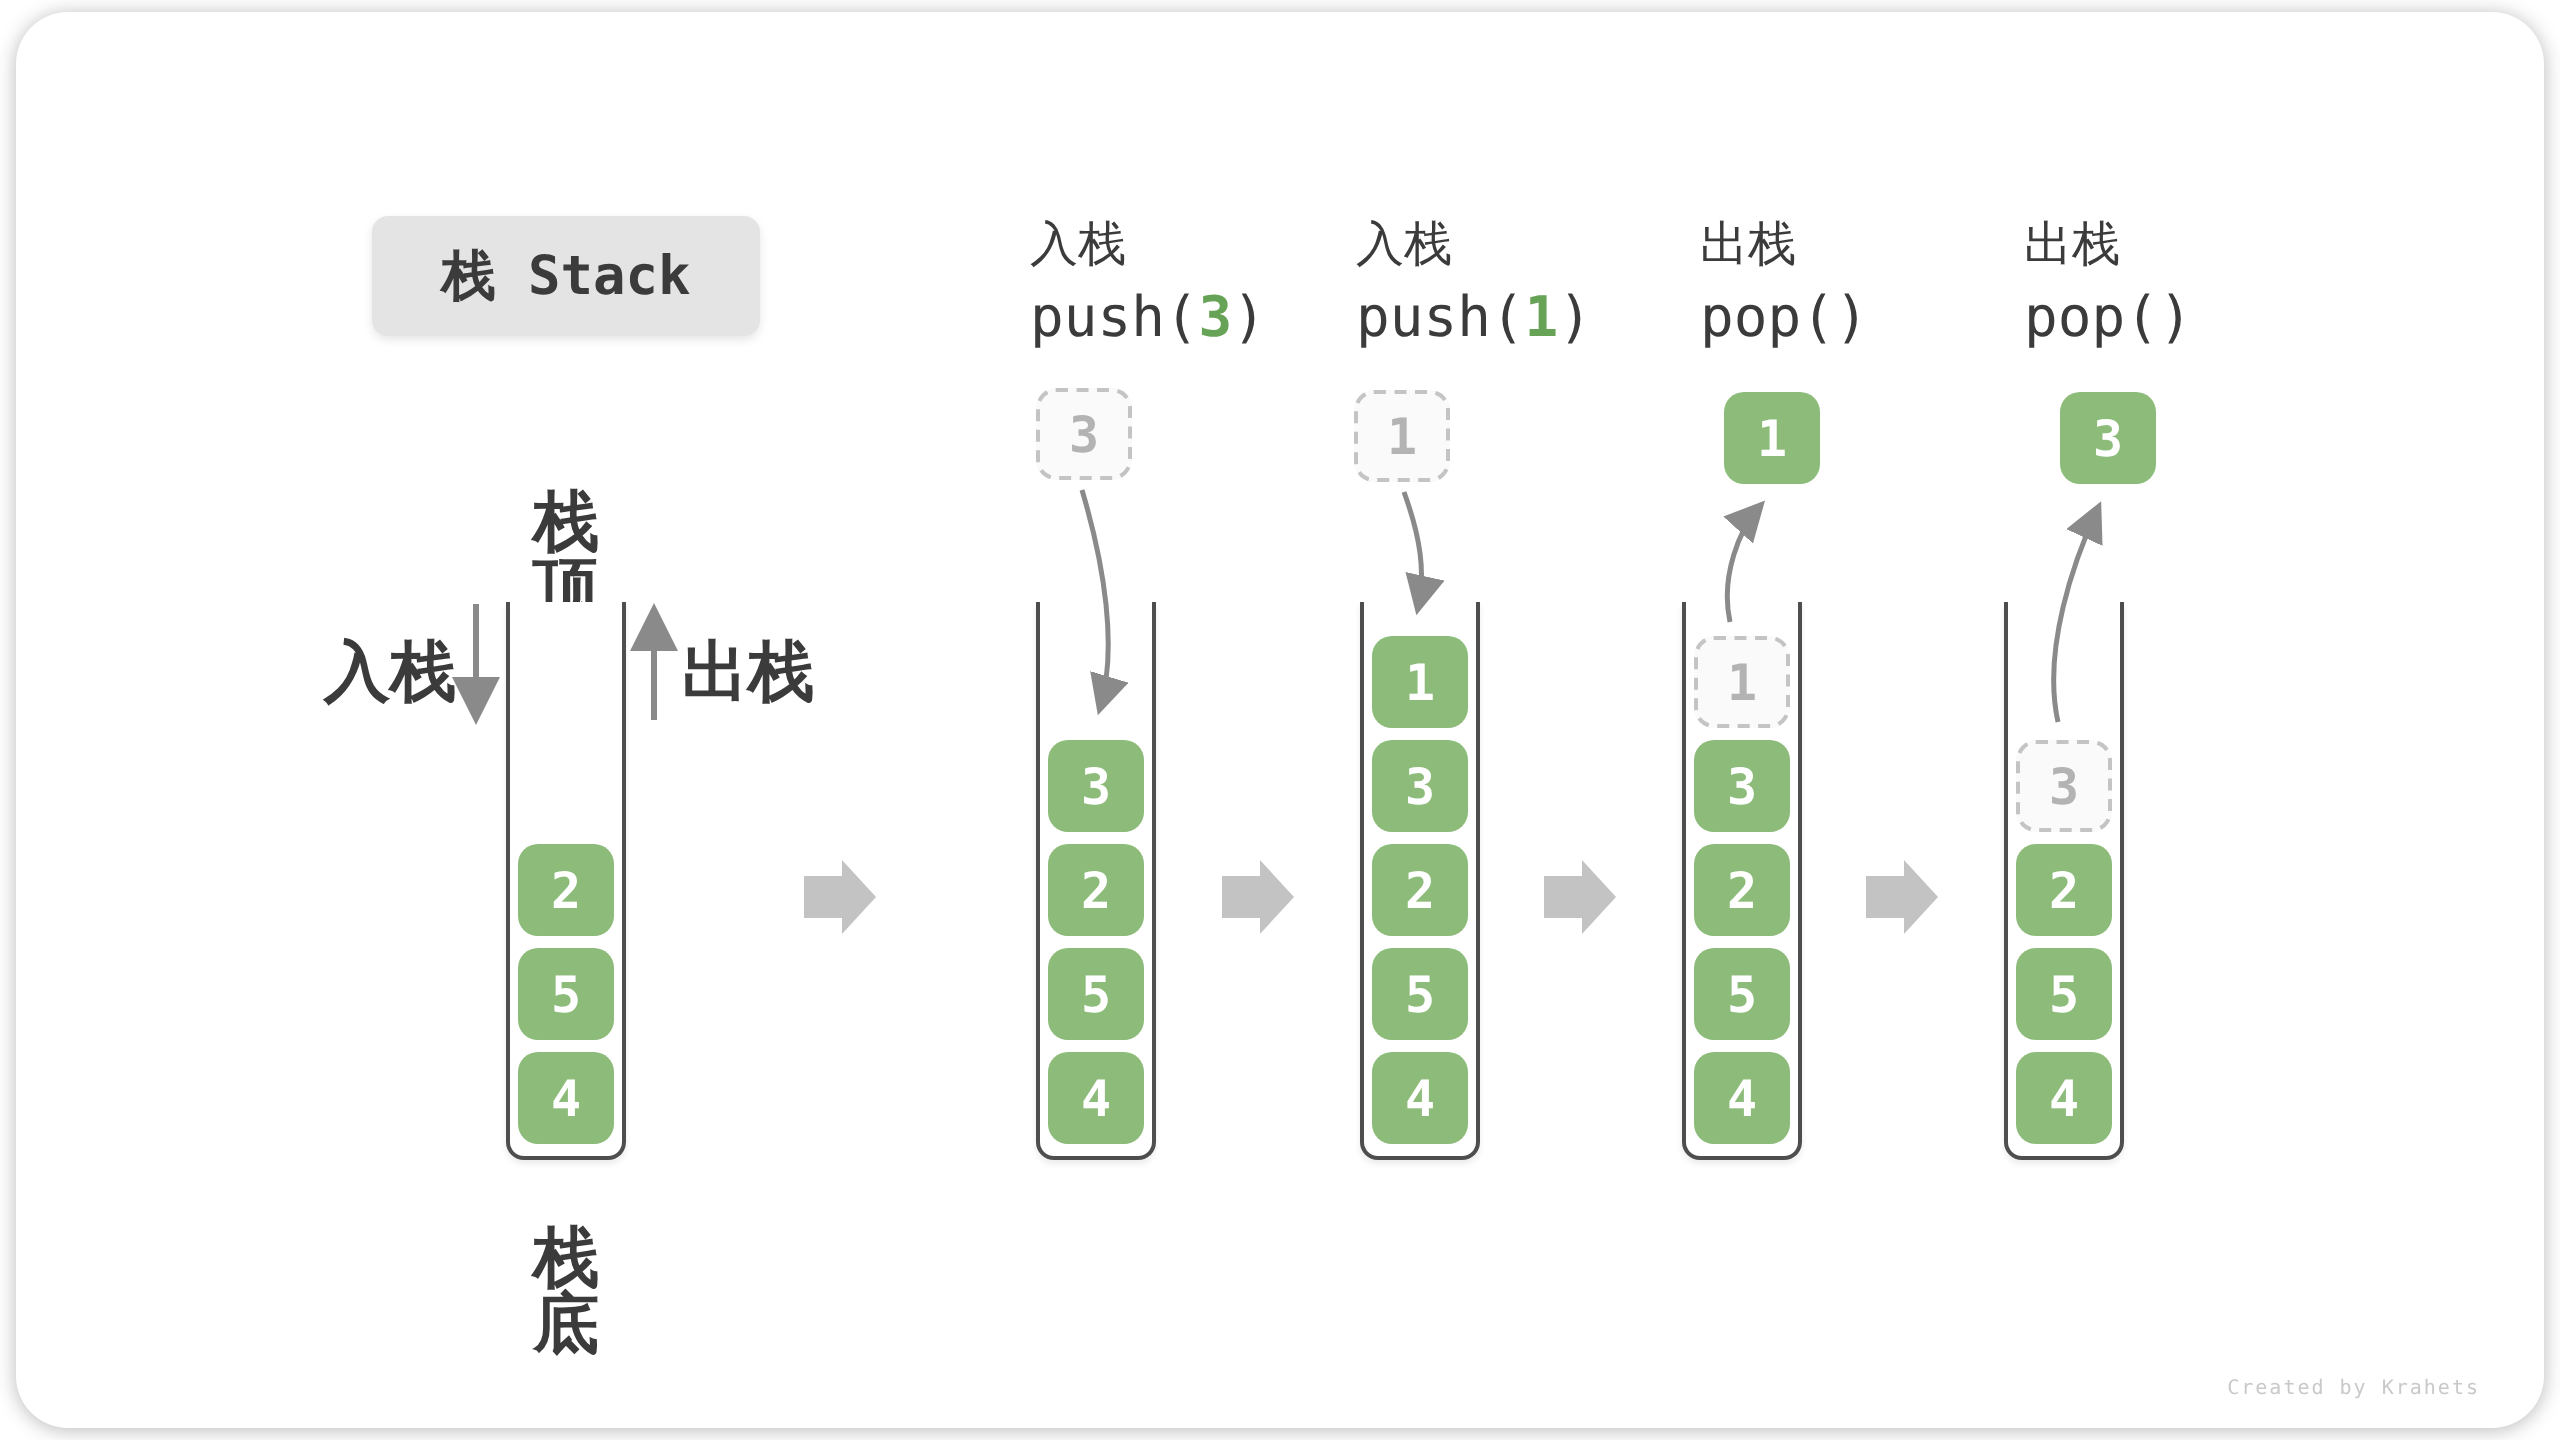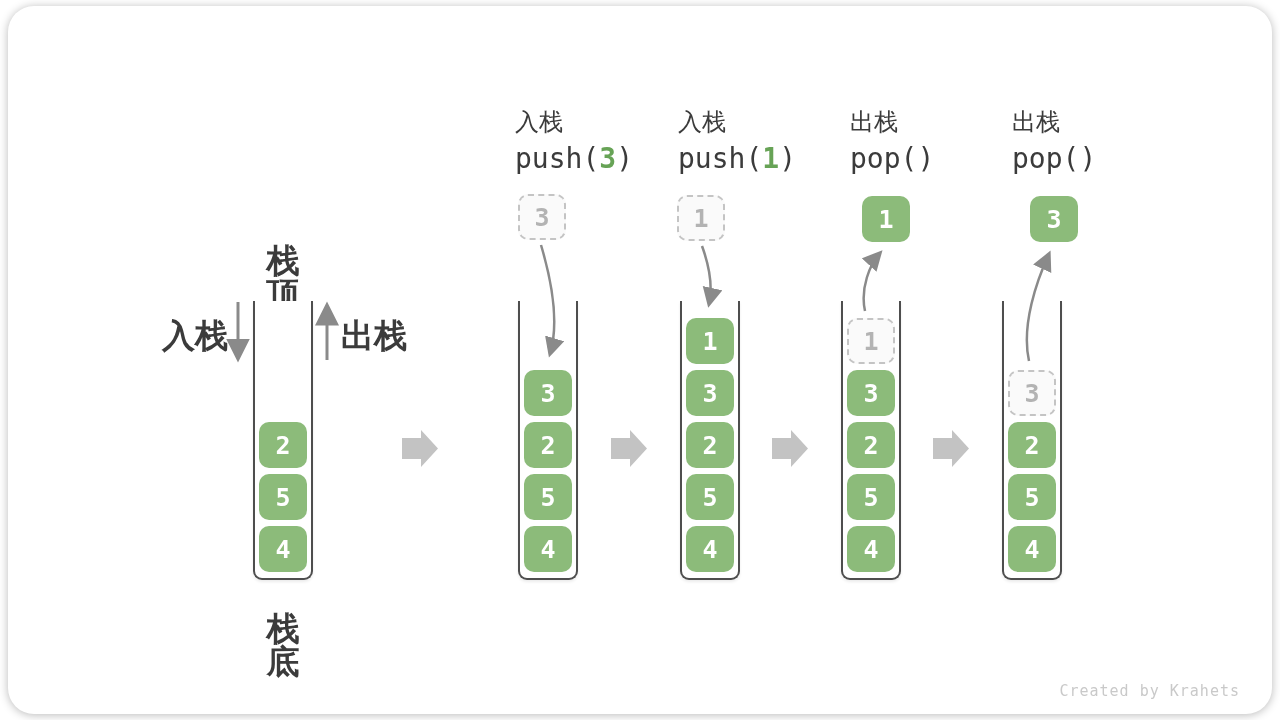--- a/index.html
+++ b/index.html
@@ -19,28 +19,31 @@
   .stack-container{position:absolute;top:301px;height:279px;width:60px;background:#fff;
         border:2px solid #4E4E4E;border-top:none;border-radius:0 0 9px 9px;box-sizing:border-box;
         box-shadow:0 2px 3px rgba(0,0,0,0.08);z-index:1;}
   .cell{position:absolute;width:48px;height:46px;border-radius:10px;box-sizing:border-box;
         display:flex;align-items:center;justify-content:center;z-index:3;
         font-family:"DejaVu Sans Mono","DejaVu Sans",monospace;font-size:25px;font-weight:700;}
   .cell.solid{background:#8CBB7A;color:#FFFFFF;}
   .cell.ghost{background:#FAFAFA;border:2px dashed #C4C4C4;color:#B3B3B3;}
   svg.overlay{position:absolute;left:0;top:0;z-index:2;pointer-events:none;}
   .footer{position:absolute;right:40px;bottom:20px;font-family:"DejaVu Sans Mono","Liberation Mono",monospace;
-        font-size:15px;color:#C9C9C9;letter-spacing:1px;margin-top:16px;}
+        font-size:10px;color:#C9C9C9;letter-spacing:1px;margin-top:16px;}
 </style>
 </head>
 <body>
 
 <div class="canvas">
   <div class="card"></div>
 
+  <div class="title-box">
+    <span>栈 Stack</span>
+  </div>
 
   <div class="side-label" style="left:253px;top:244px;width:60px;text-align:center;">栈顶</div>
   <div class="side-label" style="left:253px;top:612px;width:60px;text-align:center;">栈底</div>
   <div class="side-label" style="left:158px;top:319px;width:70px;text-align:right;">入栈</div>
   <div class="side-label" style="left:341px;top:319px;">出栈</div>
 
   <div class="op-header" style="left:515px">
     <div class="op-label">入栈</div>
     <div class="op-code"><span>push(</span><span class="arg">3</span><span>)</span></div>
   </div>

